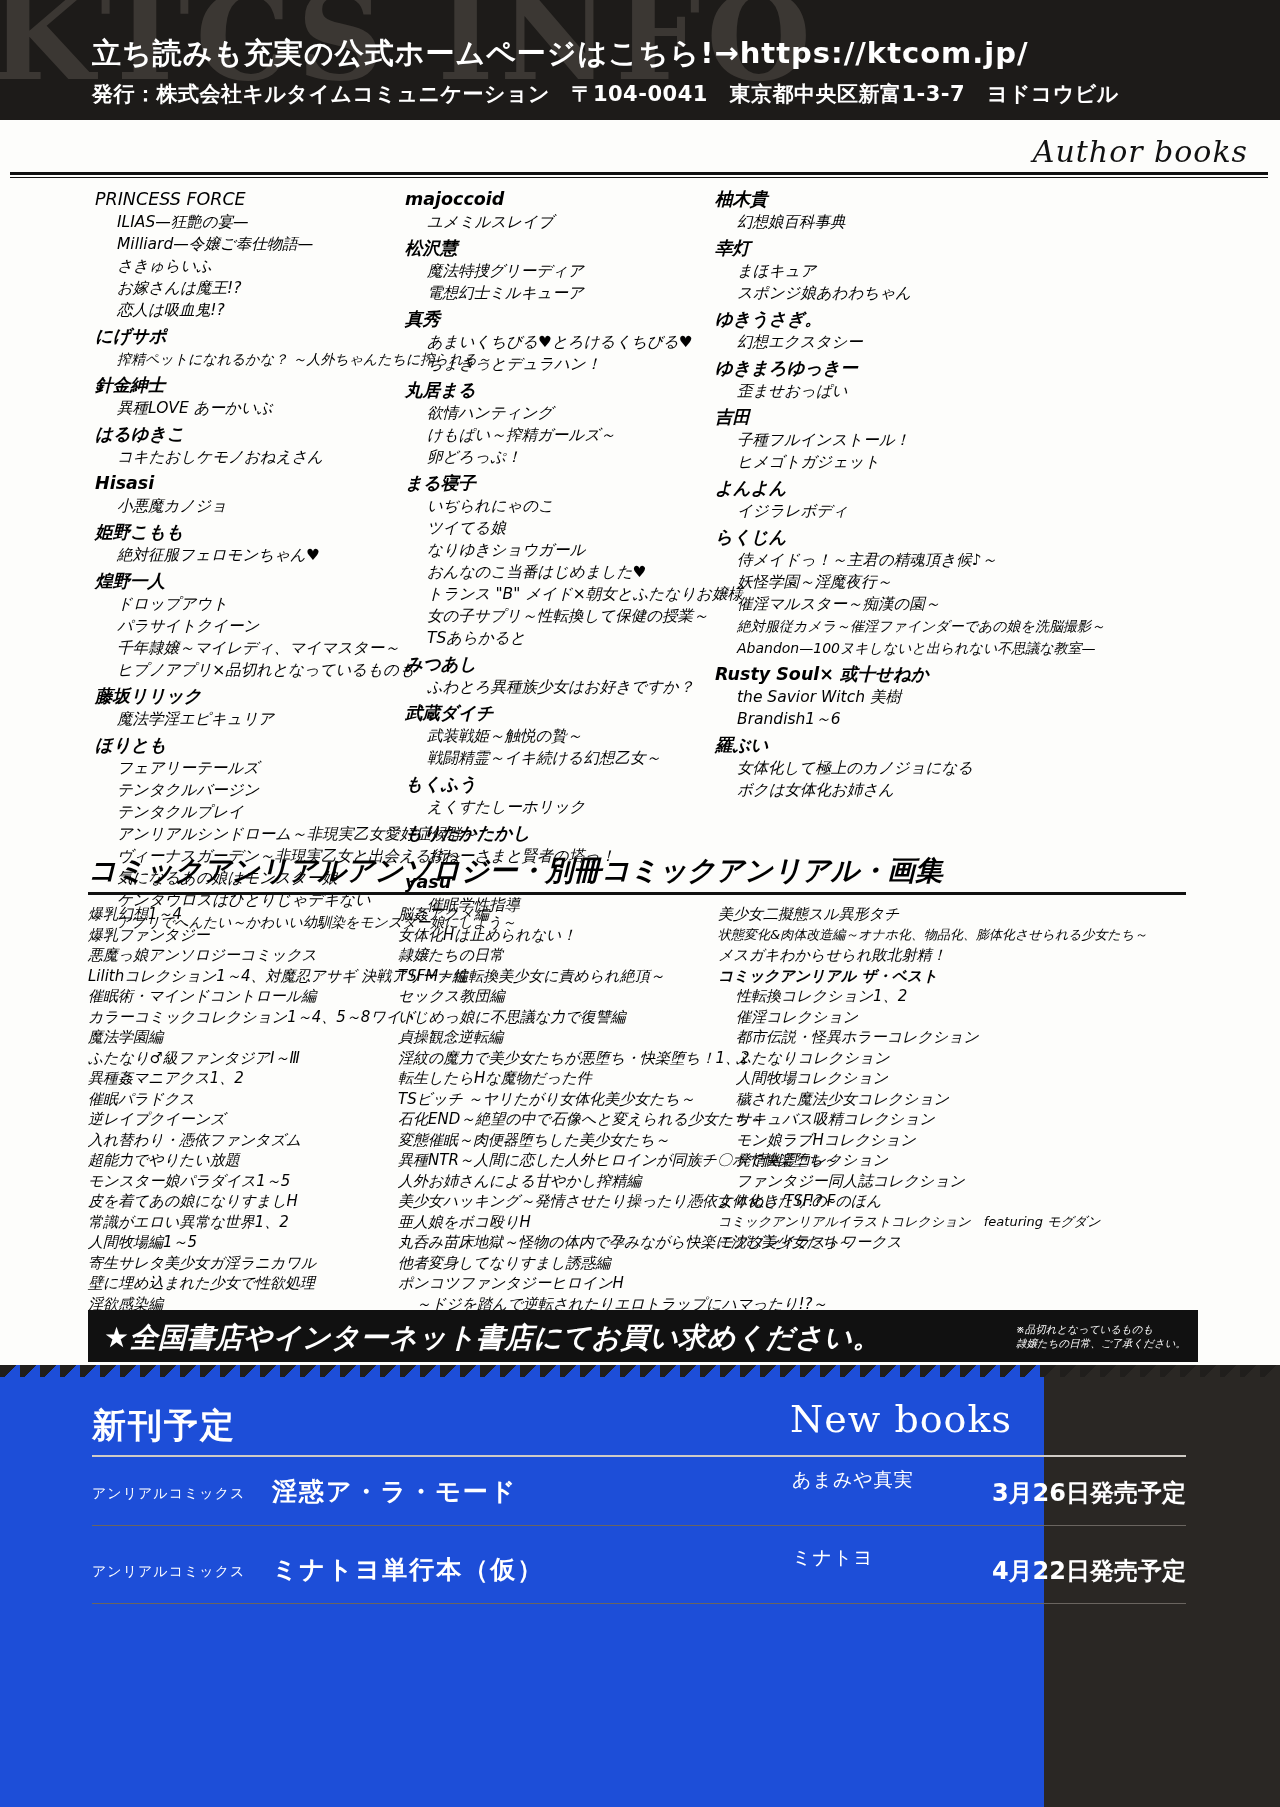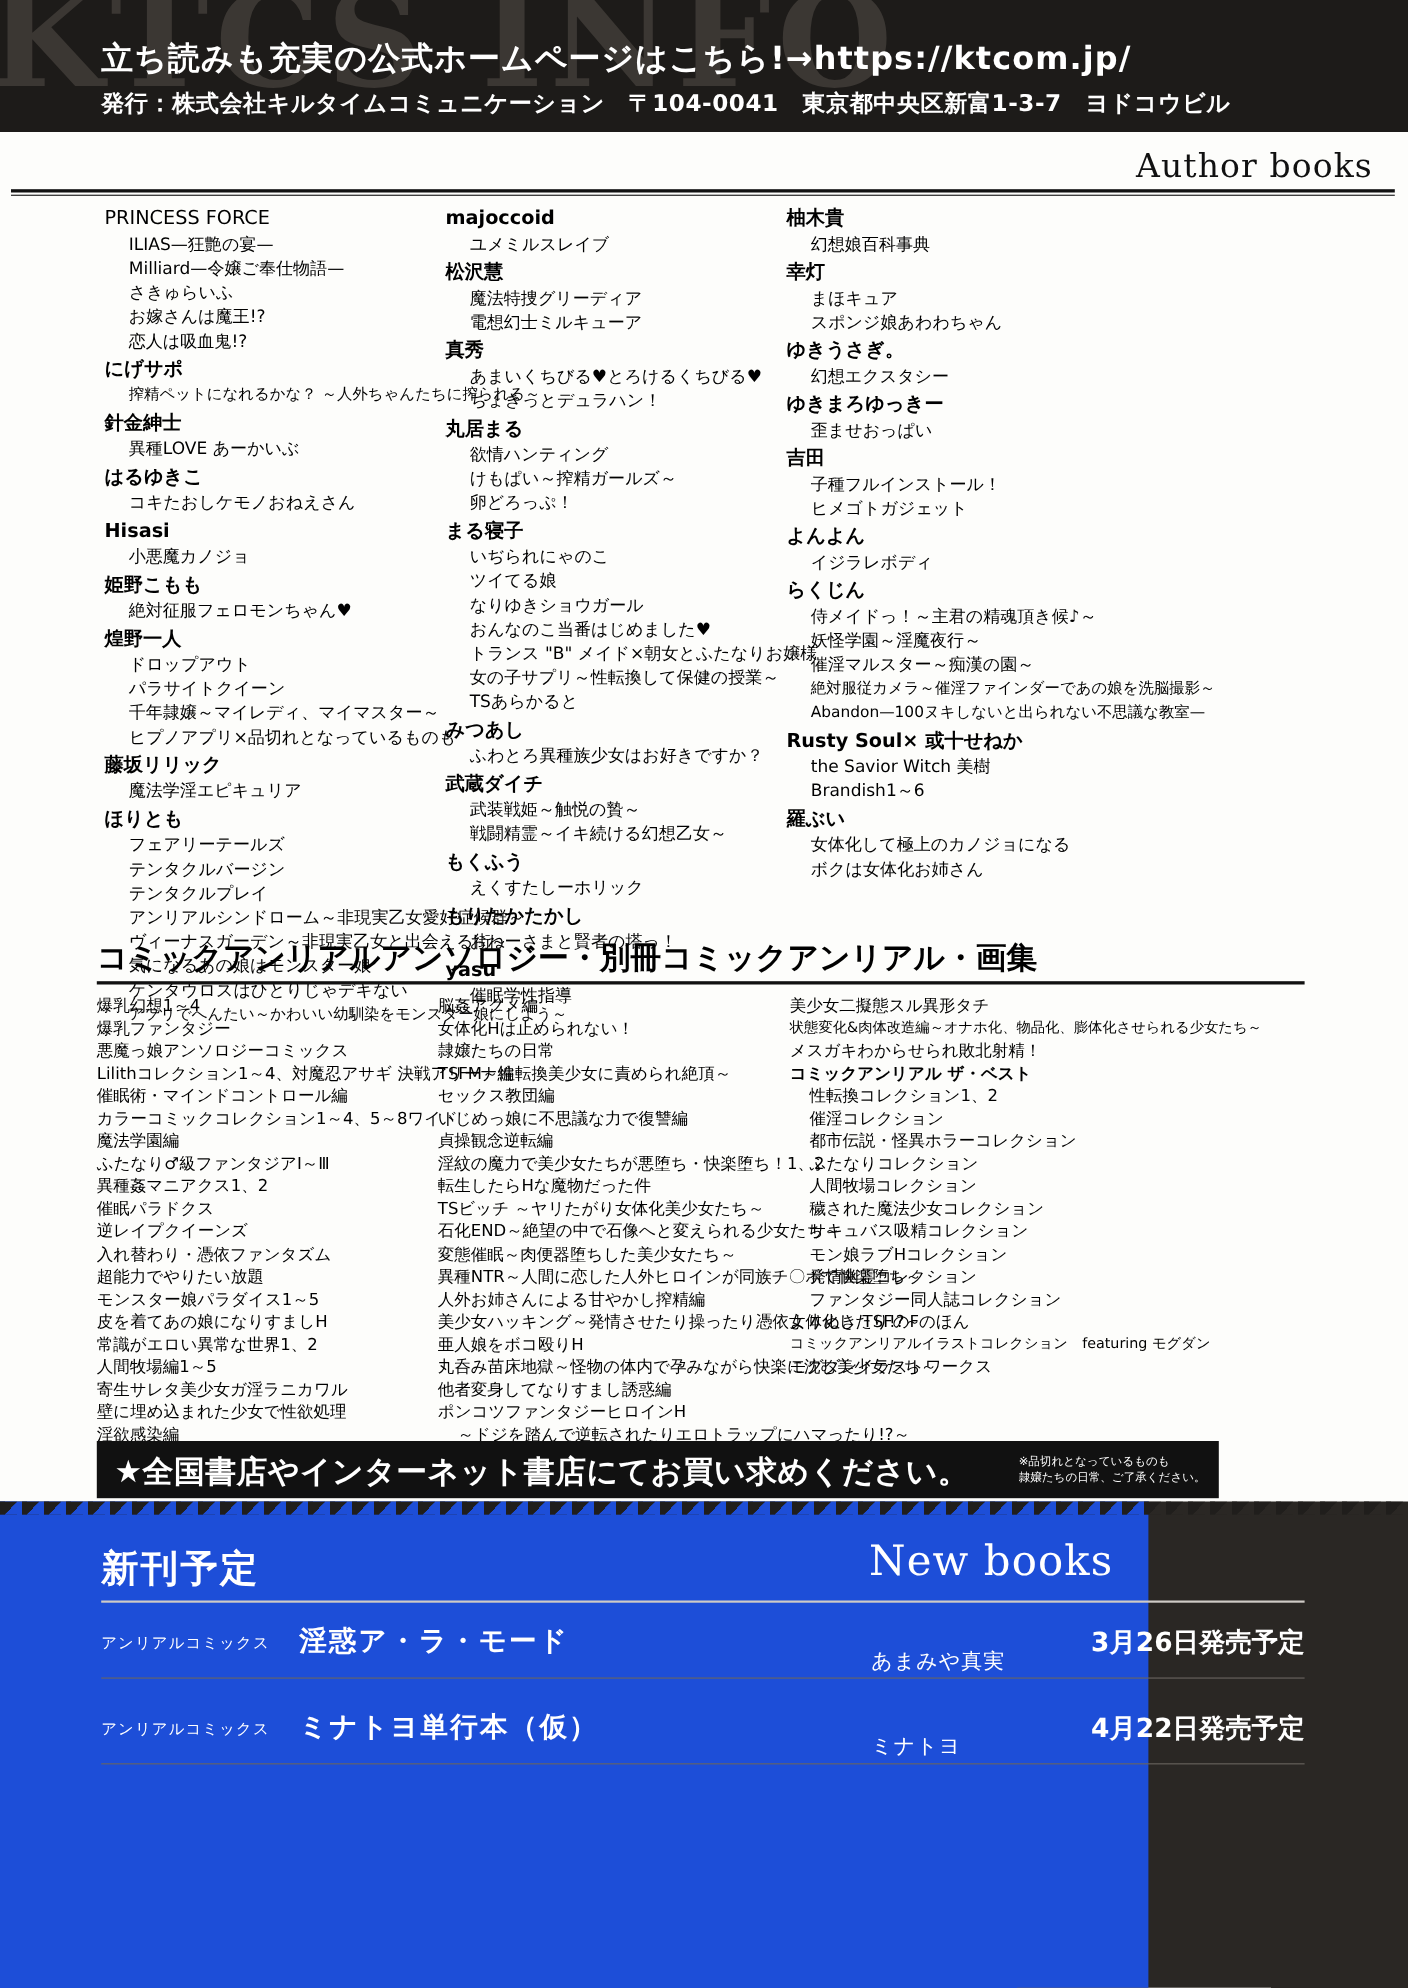--- a/index.html
+++ b/index.html
@@ -33,20 +33,21 @@
   .topband .line2{
     position:absolute;left:92px;top:80px;
     color:#fff;font-weight:bold;font-size:21px;letter-spacing:0.5px;
     white-space:nowrap;
   }
 
   
   .sheet{
     position:absolute;left:0;top:120px;width:1280px;height:1245px;
     background:#fdfdfb;
+    font-style:italic;
   }
   .sheet:before{
     content:"";position:absolute;left:0;top:0;width:1280px;height:14px;
     background:
       linear-gradient(135deg,transparent 50%,#fdfdfb 50%) 0 0/22px 14px repeat-x;
   }
 
   .authorbooks{
     position:absolute;right:32px;top:14px;
     font-family:"DejaVu Serif","Liberation Serif",serif;
@@ -89,21 +90,21 @@
   .acol.a1{left:88px;width:310px;}
   .acol.a2{left:398px;width:320px;}
   .acol.a3{left:718px;width:350px;}
   .aitem{font-size:15px;line-height:20.5px;white-space:nowrap;}
   .aitem.b{font-weight:bold;}
   .aitem.ind{padding-left:18px;}
   .aitem.tiny{font-size:13px;}
 
   
   .ctabar{
-    position:absolute;left:88px;top:1190px;width:1020px;height:52px;
+    position:absolute;left:88px;top:1190px;width:1110px;height:52px;
     background:#111;
   }
   .ctabar .maintxt{
     position:absolute;left:16px;top:9px;color:#fff;font-weight:bold;font-size:28px;
     white-space:nowrap;letter-spacing:0.5px;
   }
   .ctabar .note{
     position:absolute;right:12px;top:12px;color:#fff;font-size:10.5px;line-height:14px;
     text-align:left;white-space:nowrap;
   }
@@ -122,21 +123,21 @@
   .nb-en{
     position:absolute;right:32px;top:32px;color:#fff;
     font-family:"DejaVu Serif","Liberation Serif",serif;font-size:38px;letter-spacing:1px;
   }
   .nb-rule{
     position:absolute;left:92px;top:90px;width:1094px;height:2px;background:#cfcbc6;
   }
   .nb-row{position:absolute;left:92px;width:1094px;height:60px;color:#fff;}
   .nb-row .cat{position:absolute;left:0;top:20px;font-size:14px;letter-spacing:1px;}
   .nb-row .ttl{position:absolute;left:180px;top:10px;font-size:25px;font-weight:bold;letter-spacing:2px;}
-  .nb-row .aut{position:absolute;left:700px;top:32px;font-size:19px;letter-spacing:1px;}
+  .nb-row .aut{position:absolute;left:700px;top:2px;font-size:19px;letter-spacing:1px;}
   .nb-row .date{position:absolute;right:0;top:12px;font-size:24px;font-weight:bold;letter-spacing:0px;}
   .nb-sep{position:absolute;left:92px;width:1094px;height:1px;background:#6a6560;}
 </style>
 </head>
 <body>
 
 <div class="page">
 
   <div class="topband">
     <div class="ghost">KTCS INFO</div>

